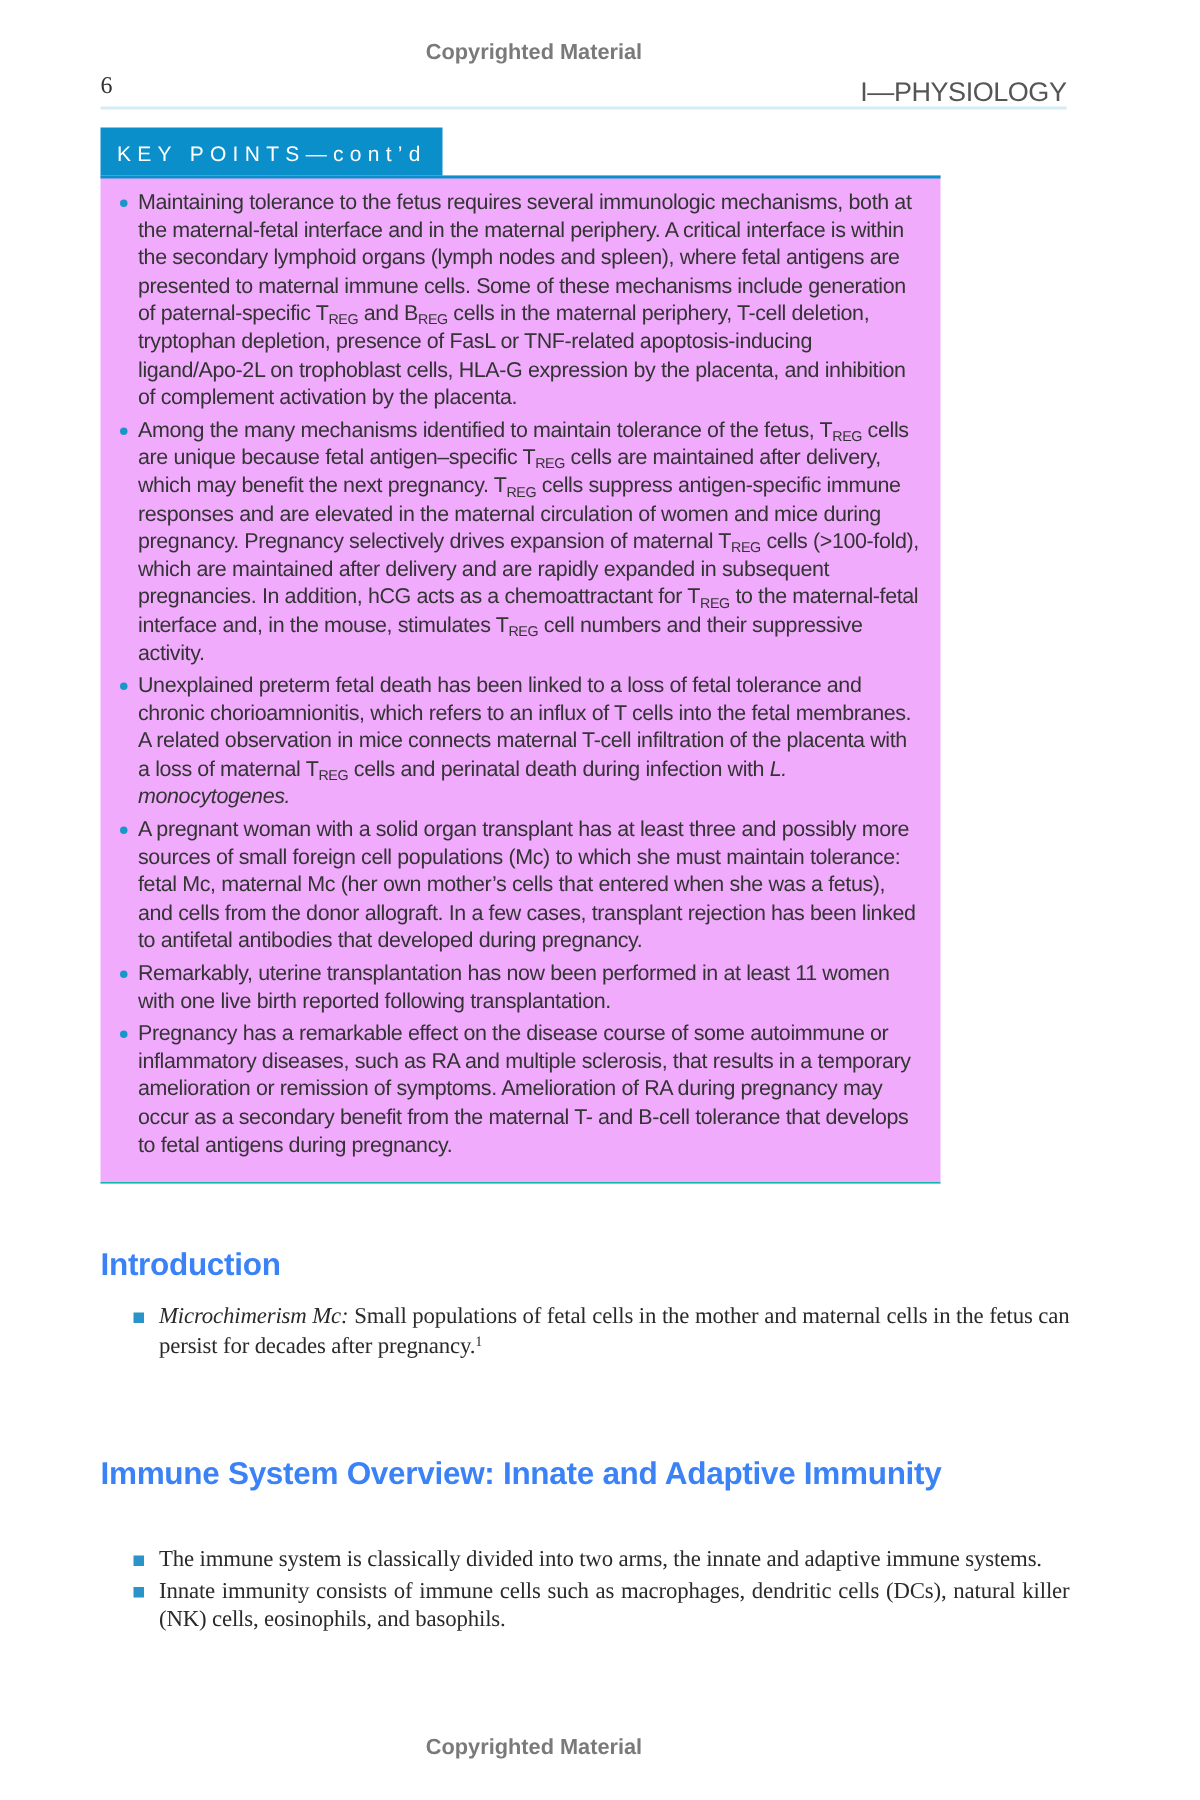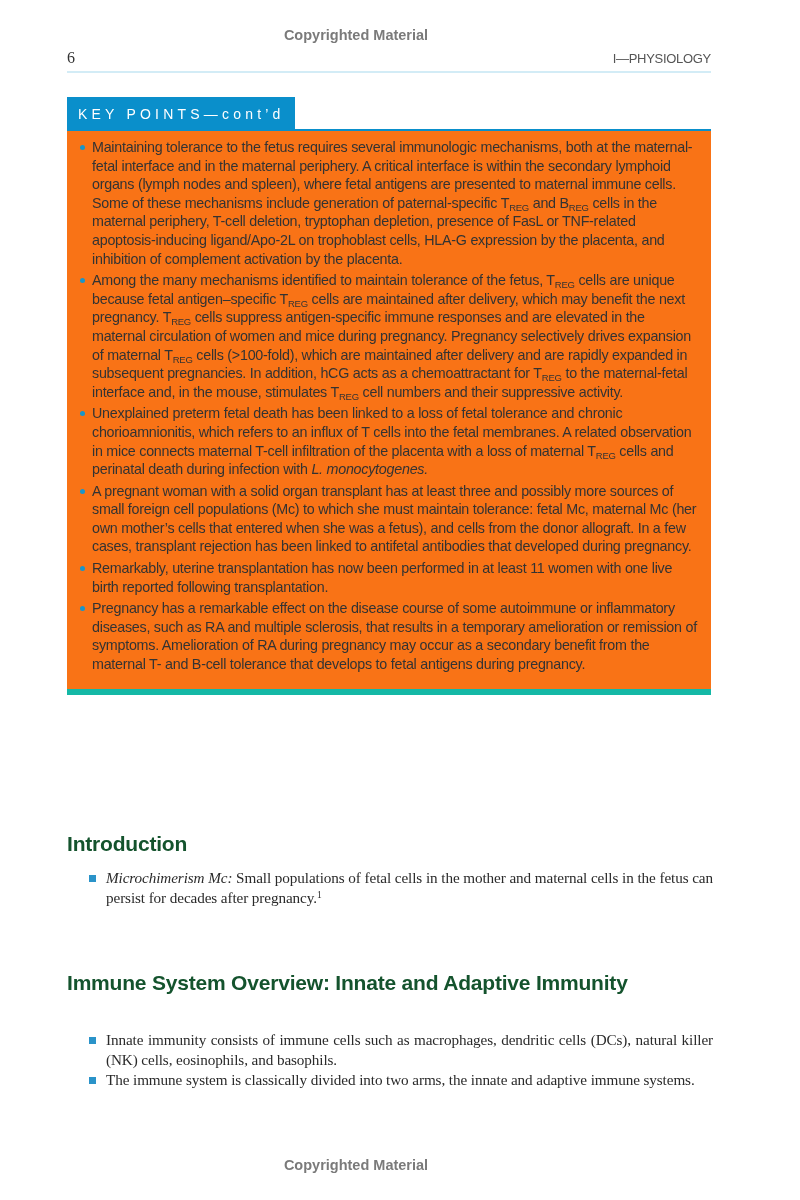--- a/index.html
+++ b/index.html
@@ -14,50 +14,50 @@
   .running-head {
     position: absolute; left: 67px; top: 49px; width: 644px; height: 22px;
     border-bottom: 2px solid #d3ecf6;
   }
   .page-num {
     position: absolute; left: 0; top: 0;
     font-family: "Liberation Serif", serif; font-size: 16px; color: #333;
   }
   .section-label {
     position: absolute; right: 0; top: 2px;
-    font-family: "Liberation Sans", sans-serif; font-size: 13px; color: #555;
+    font-family: "Liberation Sans", sans-serif; font-size: 18px; color: #555;
     letter-spacing: -0.3px;
   }
   .kp-box {
-    position: absolute; left: 67px; top: 97px; width: 644px;
+    position: absolute; left: 67px; top: 85px; width: 560px;
   }
   .kp-tab {
     display: inline-block; background: #0a8fcb; color: #fff;
     font-family: "Liberation Sans", sans-serif; font-size: 14px;
     letter-spacing: 4.2px; padding: 9px 10px 7px 11px; height: 16px; line-height: 16px;
   }
   .kp-body {
-    background: #f97316; border-top: 2px solid #0a8fcb; border-bottom: 6px solid #14b8a6;
+    background: #f0abfc; border-top: 2px solid #0a8fcb; border-bottom: 1px solid #14b8a6;
     padding: 7px 14px 12px 10px;
   }
   .kp-list { list-style: none; margin: 0; padding: 0; }
   .kp-item {
     position: relative; padding-left: 15px; margin-bottom: 3px;
     font-family: "Liberation Sans", sans-serif; font-size: 14.3px; line-height: 18.6px;
     color: #333; letter-spacing: -0.25px;
   }
   .kp-bullet {
     position: absolute; left: 3px; top: 7px; width: 5px; height: 5px; border-radius: 50%;
     background: #1a95c9;
   }
   .kp-item sub { font-size: 9.5px; vertical-align: -3px; line-height: 0; }
   .heading {
     position: absolute; left: 67px; width: 640px;
     font-family: "Liberation Sans", sans-serif; font-weight: bold; font-size: 21px;
-    color: #14532d; line-height: 24px; letter-spacing: -0.2px;
+    color: #3b82f6; line-height: 24px; letter-spacing: -0.2px;
   }
   .h-intro { top: 832px; }
   .h-immune { top: 971px; }
   .sq-list {
     position: absolute; left: 89px; width: 624px; list-style: none; margin: 0; padding: 0;
   }
   .sq-list.intro { top: 868px; }
   .sq-list.immune { top: 1030px; }
   .sq-item {
     position: relative; padding-left: 17px; margin-bottom: 1px;
@@ -94,17 +94,17 @@
   </div>
 </div>
 
 <div class="heading h-intro">Introduction</div>
 <ul class="sq-list intro">
     <li class="sq-item"><span class="sq-bullet"></span><i>Microchimerism Mc:</i> Small populations of fetal cells in the mother and maternal cells in the fetus can persist for decades after pregnancy.<sup>1</sup></li>
   </ul>
 
 <div class="heading h-immune">Immune System Overview: Innate and Adaptive Immunity</div>
 <ul class="sq-list immune">
+    <li class="sq-item"><span class="sq-bullet"></span>The immune system is classically divided into two arms, the innate and adaptive immune systems.</li>
     <li class="sq-item"><span class="sq-bullet"></span>Innate immunity consists of immune cells such as macrophages, dendritic cells (DCs), natural killer (NK) cells, eosinophils, and basophils.</li>
-    <li class="sq-item"><span class="sq-bullet"></span>The immune system is classically divided into two arms, the innate and adaptive immune systems.</li>
   </ul>
 
 <div class="watermark wm-bottom">Copyrighted Material</div>
 
 </body></html>

